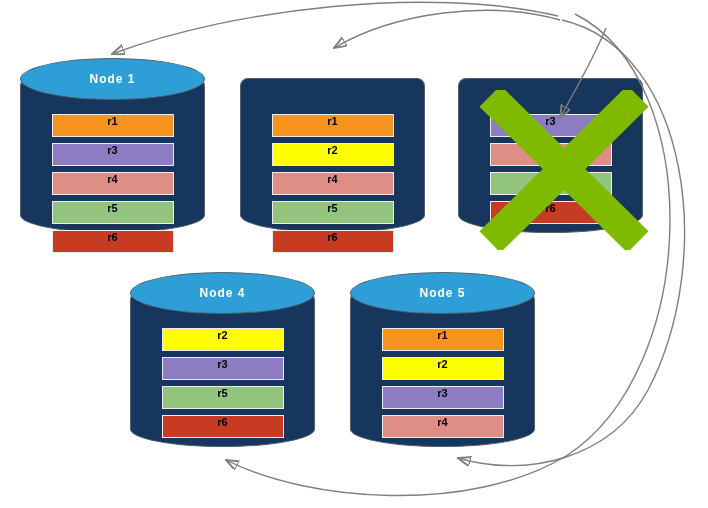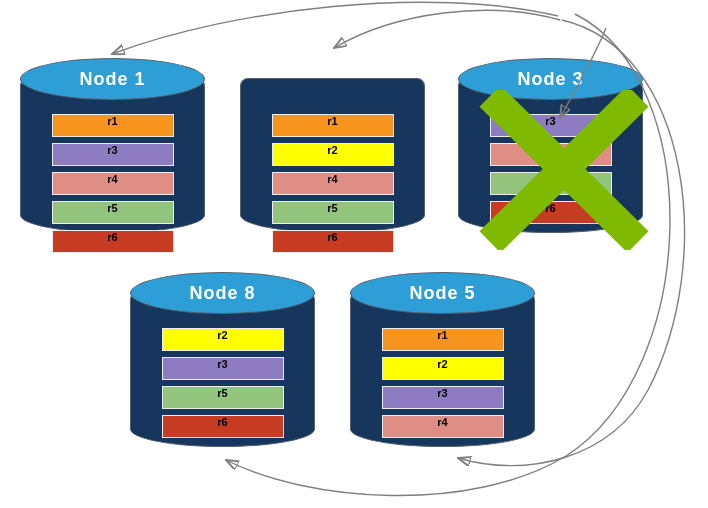--- a/index.html
+++ b/index.html
@@ -16,21 +16,21 @@
   }
   .cyl-top{
     position:absolute;top:0;left:0;right:0;height:40px;
     background:var(--cylinder-top,#2E9FD6);
     border:1px solid #55606e;
     border-radius:50%;
     z-index:2;
     display:flex;align-items:center;justify-content:center;
   }
   .node-title{
-    color:var(--title-text,#fff);font-weight:bold;font-size:18px;letter-spacing:1px;
+    color:var(--title-text,#fff);font-weight:bold;font-size:12px;letter-spacing:1px;
   }
   .bars{position:absolute;top:56px;left:0;right:0;z-index:3;}
   .bar{
     width:122px;height:23px;margin:0 auto 6px auto;
     border:1px solid var(--bar-border,#ededed);
     box-sizing:border-box;
     font-size:11px;font-weight:bold;color:var(--bar-text,#000);
     text-align:center;line-height:13px;
   }
   .arrows{position:absolute;left:0;top:0;z-index:4;pointer-events:none;}
@@ -77,35 +77,32 @@
         <div class="bar" style="background: rgb(247, 148, 30);">r1</div>
         <div class="bar" style="background: rgb(255, 255, 0);">r2</div>
         <div class="bar" style="background: rgb(222, 142, 133);">r4</div>
         <div class="bar" style="background: rgb(147, 196, 125);">r5</div>
         <div class="bar" style="background: rgb(198, 59, 33);">r6</div>
       </div>
   </div>
 
   <div class="node" style="left:458px;top:58px;">
     <div class="cyl-body"></div>
-    <div class="cyl-top">
-      <span class="node-title">Node 3</span>
-    </div>
     <div class="bars">
         <div class="bar" style="background: rgb(142, 124, 195);">r3</div>
         <div class="bar" style="background: rgb(222, 142, 133);">r4</div>
         <div class="bar" style="background: rgb(147, 196, 125);">r5</div>
         <div class="bar" style="background: rgb(198, 59, 33);">r6</div>
       </div>
   </div>
 
   <div class="node" style="left:130px;top:272px;">
     <div class="cyl-body"></div>
     <div class="cyl-top">
-      <span class="node-title">Node 8</span>
+      <span class="node-title">Node 4</span>
     </div>
     <div class="bars">
         <div class="bar" style="background: rgb(255, 255, 0);">r2</div>
         <div class="bar" style="background: rgb(142, 124, 195);">r3</div>
         <div class="bar" style="background: rgb(147, 196, 125);">r5</div>
         <div class="bar" style="background: rgb(198, 59, 33);">r6</div>
       </div>
   </div>
 
   <div class="node" style="left:350px;top:272px;">

